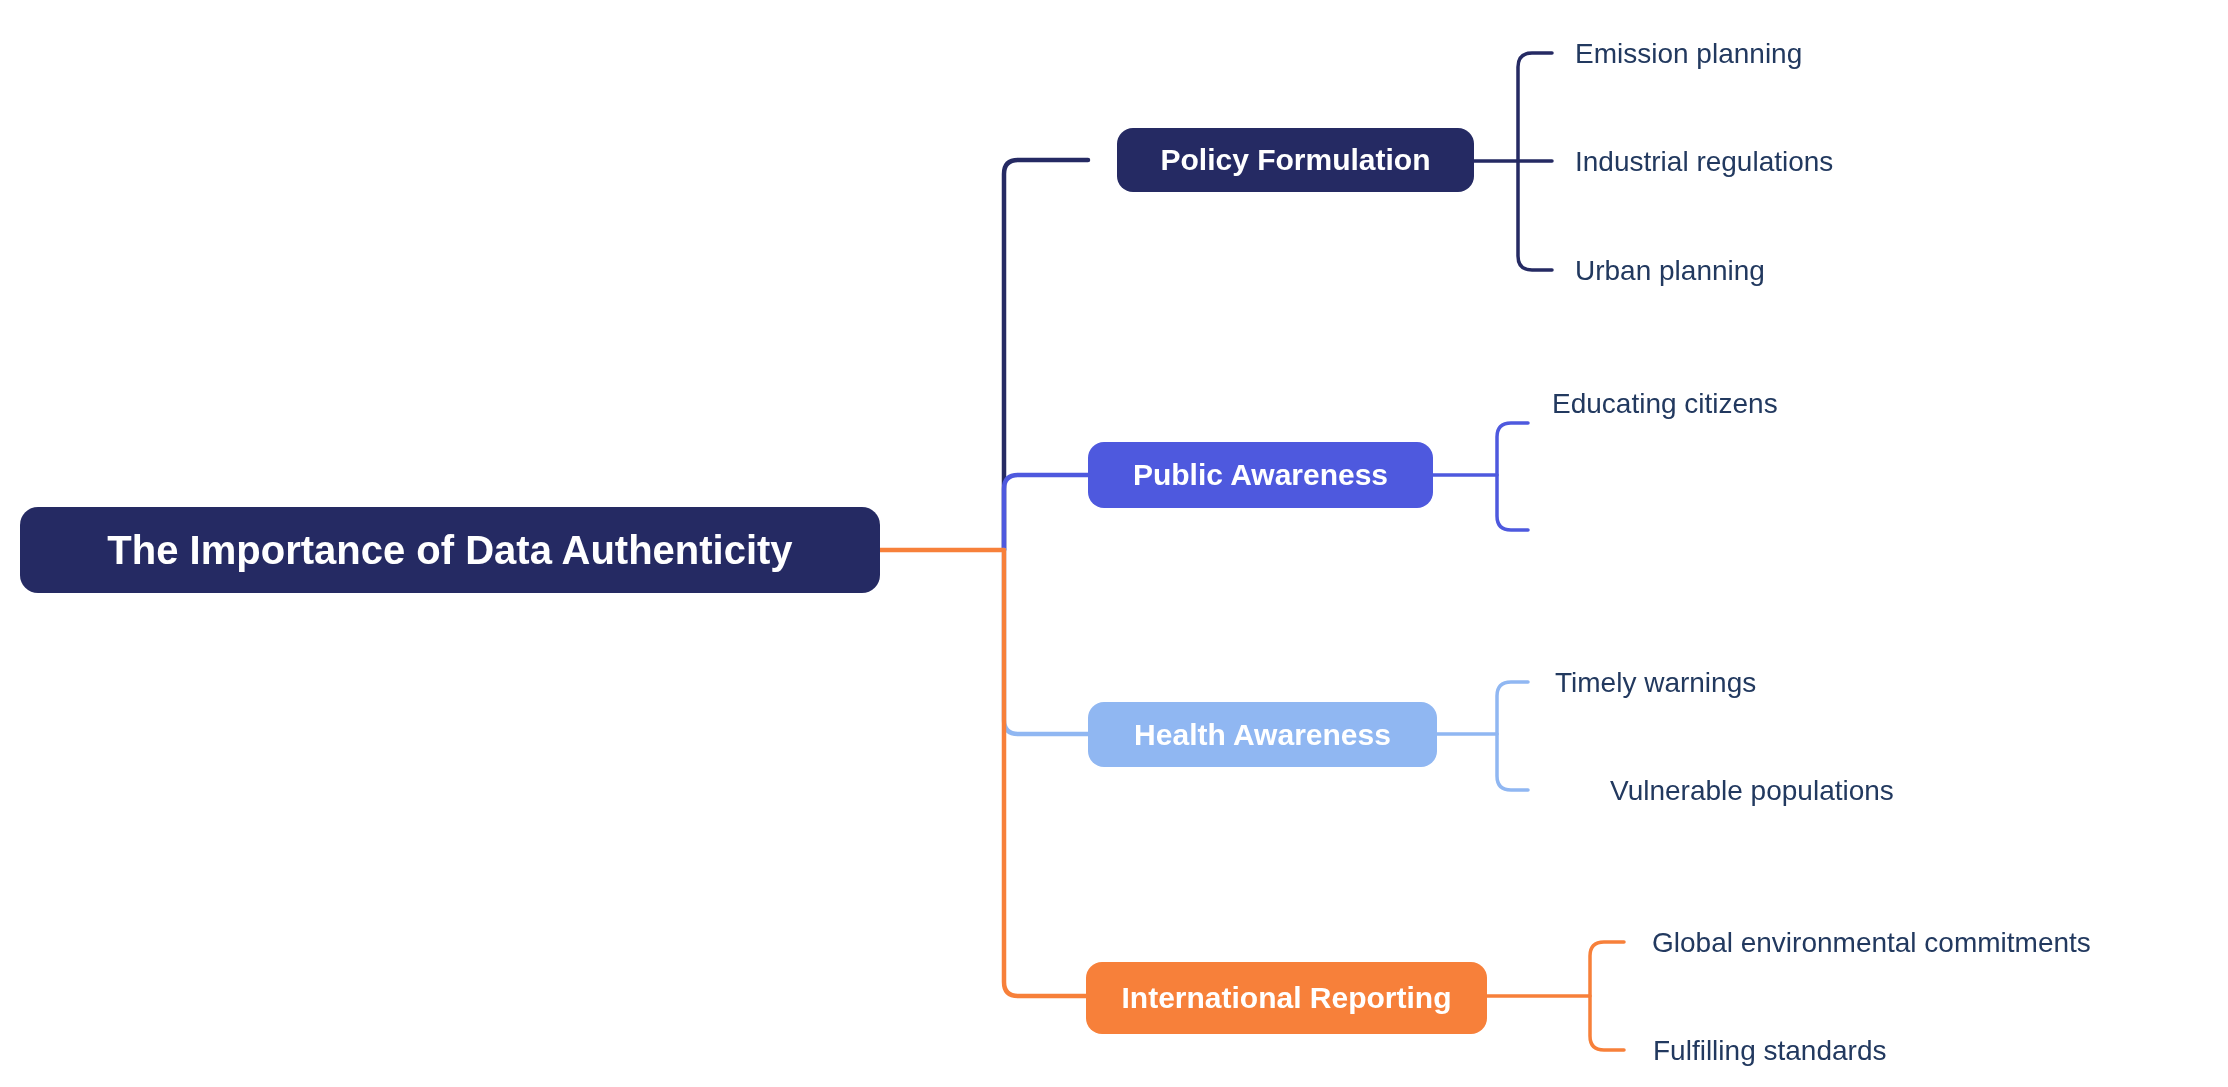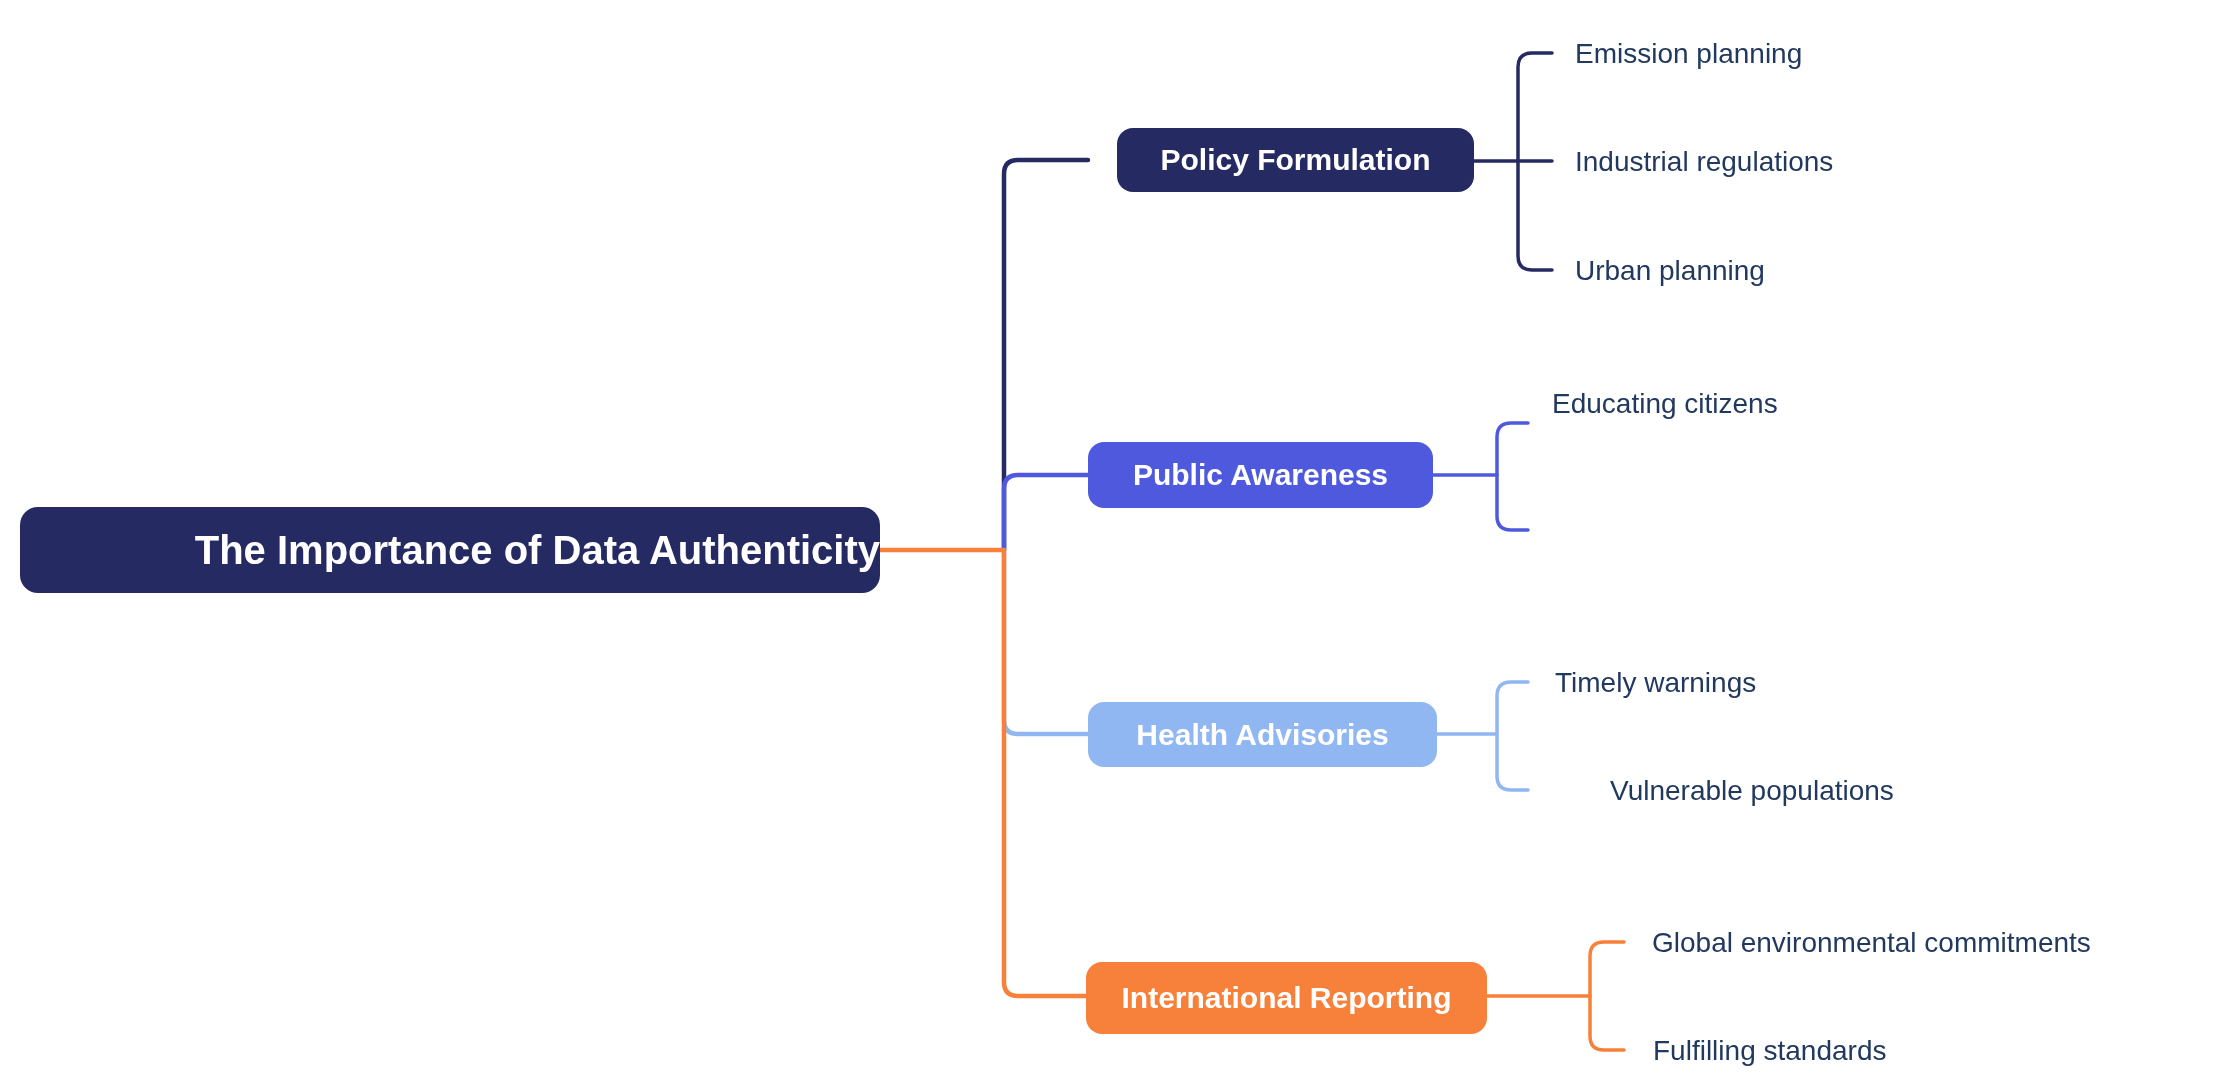--- a/index.html
+++ b/index.html
@@ -39,21 +39,20 @@
     align-items: center;
     justify-content: center;
     color: #ffffff;
     font-weight: 700;
     white-space: nowrap;
     box-sizing: border-box;
   }
   .node.root {
     border-radius: 18px;
     font-size: 40px;
-    justify-content: flex-end;
   }
   .node.branch {
     border-radius: 16px;
     font-size: 30px;
   }
   .bg-navy      { background: var(--navy, #252A63); }
   .bg-indigo    { background: var(--indigo, #4E59DE); }
   .bg-lightblue { background: var(--lightblue, #90B7F2); }
   .bg-orange    { background: var(--orange, #F7803A); }
 
@@ -98,21 +97,21 @@
 
   <div class="node branch bg-navy" style="left:1088px; top:128px; width:357px; height:64px;margin-left:29px;">
     <span>Policy Formulation</span>
   </div>
 
   <div class="node branch bg-indigo" style="left:1088px; top:442px; width:345px; height:66px;align-items:center;">
     <span>Public Awareness</span>
   </div>
 
   <div class="node branch bg-lightblue" style="left:1088px; top:702px; width:349px; height:65px;">
-    <span>Health Advisories</span>
+    <span>Health Awareness</span>
   </div>
 
   <div class="node branch bg-orange" style="left:1086px; top:962px; width:401px; height:72px;">
     <span>International Reporting</span>
   </div>
 
   <div class="child" style="left:1575px; top:54px;">Emission planning</div>
   <div class="child" style="left:1575px; top:162px;">Industrial regulations</div>
   <div class="child" style="left:1575px; top:271px;">Urban planning</div>
 

